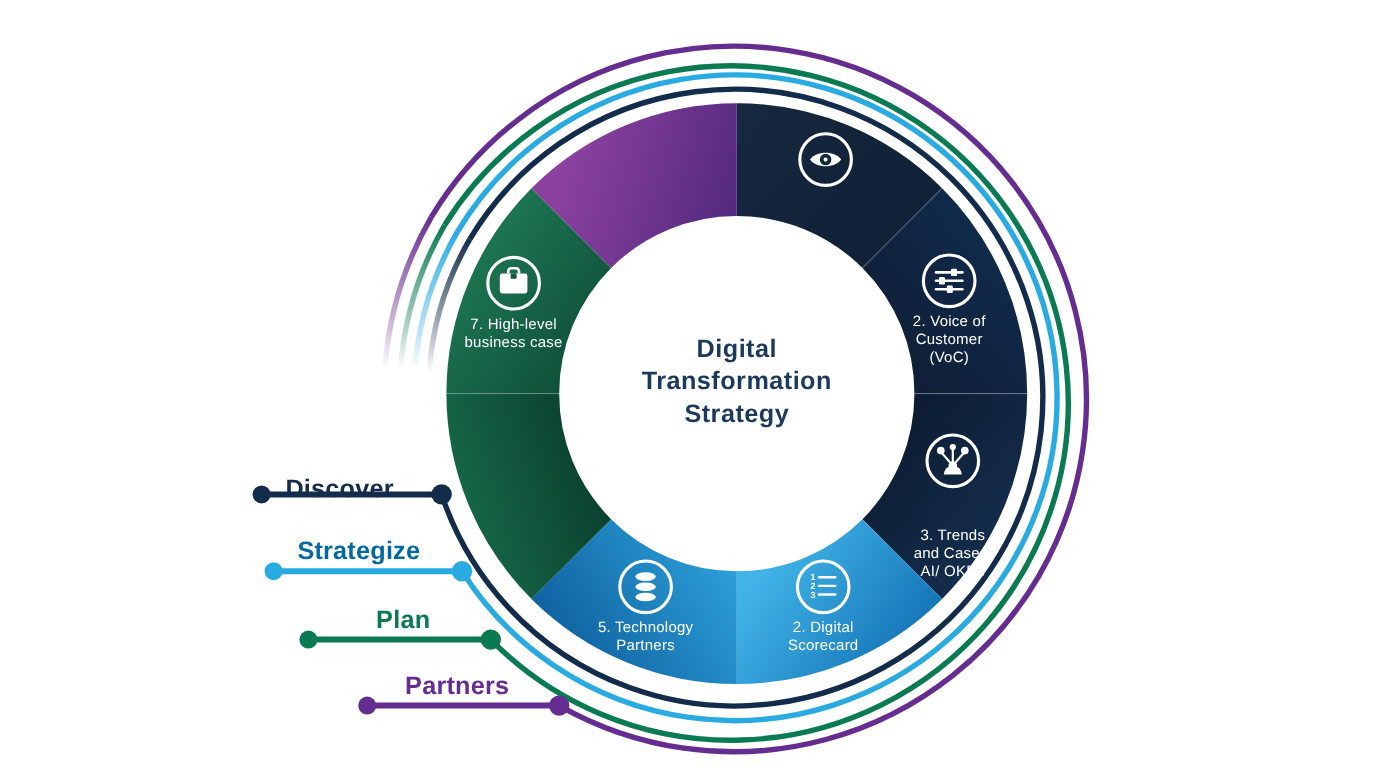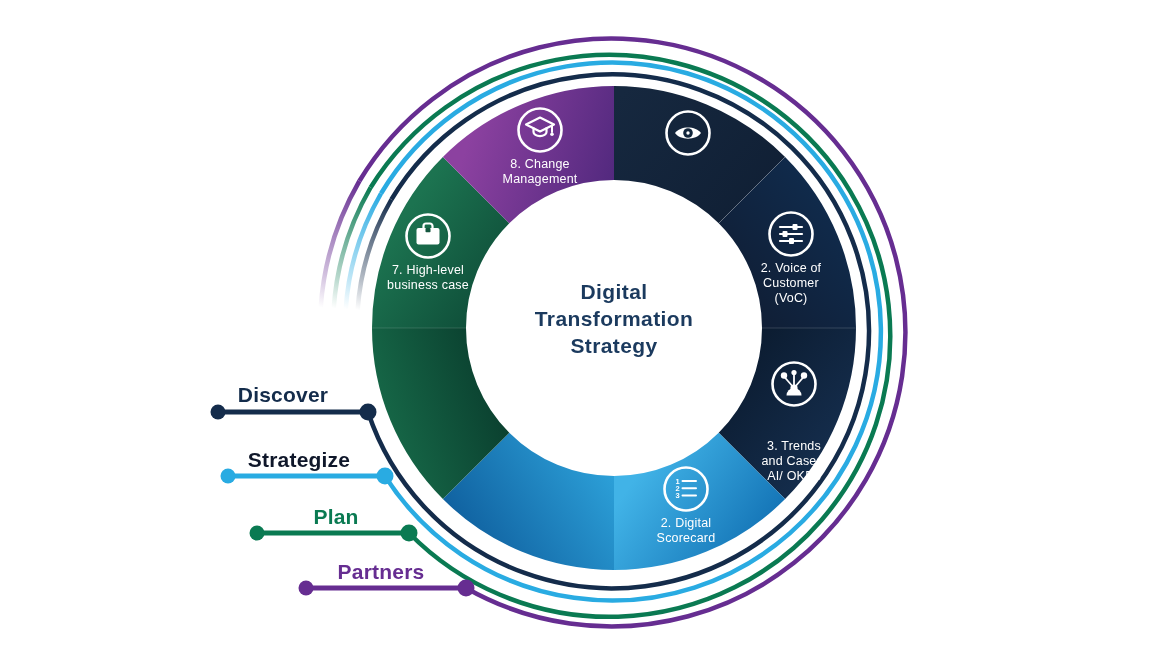--- a/index.html
+++ b/index.html
@@ -195,47 +195,46 @@
       <g stroke="#fff" stroke-width="2" stroke-linecap="round">
         <line x1="20.5" y1="16" x2="34" y2="16"></line>
         <line x1="20.5" y1="23.2" x2="34" y2="23.2"></line>
         <line x1="20.5" y1="30.4" x2="34" y2="30.4"></line>
       </g>
     </svg>
     <div class="seg-label">2. Digital
 Scorecard</div>
   </div>
 
+  <div class="seg-group" style="left:538px;top:465px;">
+    <svg class="seg-icon" viewBox="0 0 48 48">
+      <circle cx="24" cy="24" r="21.5" fill="none" stroke="#fff" stroke-width="2.6"></circle>
+      <ellipse cx="24" cy="15.5" rx="8.5" ry="3.6" fill="#fff"></ellipse>
+      <ellipse cx="24" cy="24" rx="8.5" ry="3.6" fill="#fff"></ellipse>
+      <ellipse cx="24" cy="32.5" rx="8.5" ry="3.6" fill="#fff"></ellipse>
+    </svg>
+    <div class="seg-label">5. Technology
+Partners</div>
+  </div>
 
 
   <div class="seg-group" style="left:428px;top:212px;">
     <svg class="seg-icon" viewBox="0 0 48 48">
       <circle cx="24" cy="24" r="21.5" fill="none" stroke="#fff" stroke-width="2.6"></circle>
       <path d="M19.5,16 v-2 a2.5,2.5 0 0 1 2.5,-2.5 h4 a2.5,2.5 0 0 1 2.5,2.5 v2" fill="none" stroke="#fff" stroke-width="2.2"></path>
       <rect x="12.5" y="16" width="23" height="16.5" rx="2" fill="#fff"></rect>
       <rect x="21.5" y="16" width="5" height="4.2" rx="0.8" fill="#14573F"></rect>
     </svg>
     <div class="seg-label">7. High-level
 business case</div>
   </div>
 
-  <div class="seg-group" style="left:540px;top:106px;">
-    <svg class="seg-icon" viewBox="0 0 48 48">
-      <circle cx="24" cy="24" r="21.5" fill="none" stroke="#fff" stroke-width="2.6"></circle>
-      <path d="M24,11.5 L38,18.5 24,25.5 10,18.5 Z" fill="none" stroke="#fff" stroke-width="2.2" stroke-linejoin="round"></path>
-      <path d="M17.5,21.5 v4.4 a6.5,4.2 0 0 0 13,0 v-4.4" fill="none" stroke="#fff" stroke-width="2.2"></path>
-      <line x1="36" y1="19.5" x2="36" y2="26" stroke="#fff" stroke-width="2" stroke-linecap="round"></line>
-      <circle cx="36" cy="28.2" r="1.8" fill="#fff"></circle>
-    </svg>
-    <div class="seg-label">8. Change
-Management</div>
-  </div>
 
   <div class="center-title" style="color: rgb(27, 58, 94);">Digital
 Transformation
 Strategy</div>
 
-  <div class="phase-label" style="left: 283px; top: 395px; color: rgb(20, 44, 75);">Discover</div>
-  <div class="phase-label" style="left: 299px; top: 460px; color: #0f172a;">Strategize</div>
+  <div class="phase-label" style="left: 283px; top: 408px; color: rgb(20, 44, 75);">Discover</div>
+  <div class="phase-label" style="left: 299px; top: 460px; color: #0369a1;">Strategize</div>
   <div class="phase-label" style="left: 336px; top: 517px; color: rgb(10, 122, 82);">Plan</div>
   <div class="phase-label" style="left: 381px; top: 572px; color: rgb(102, 45, 145);">Partners</div>
 
 </div>
 
 </body></html>

